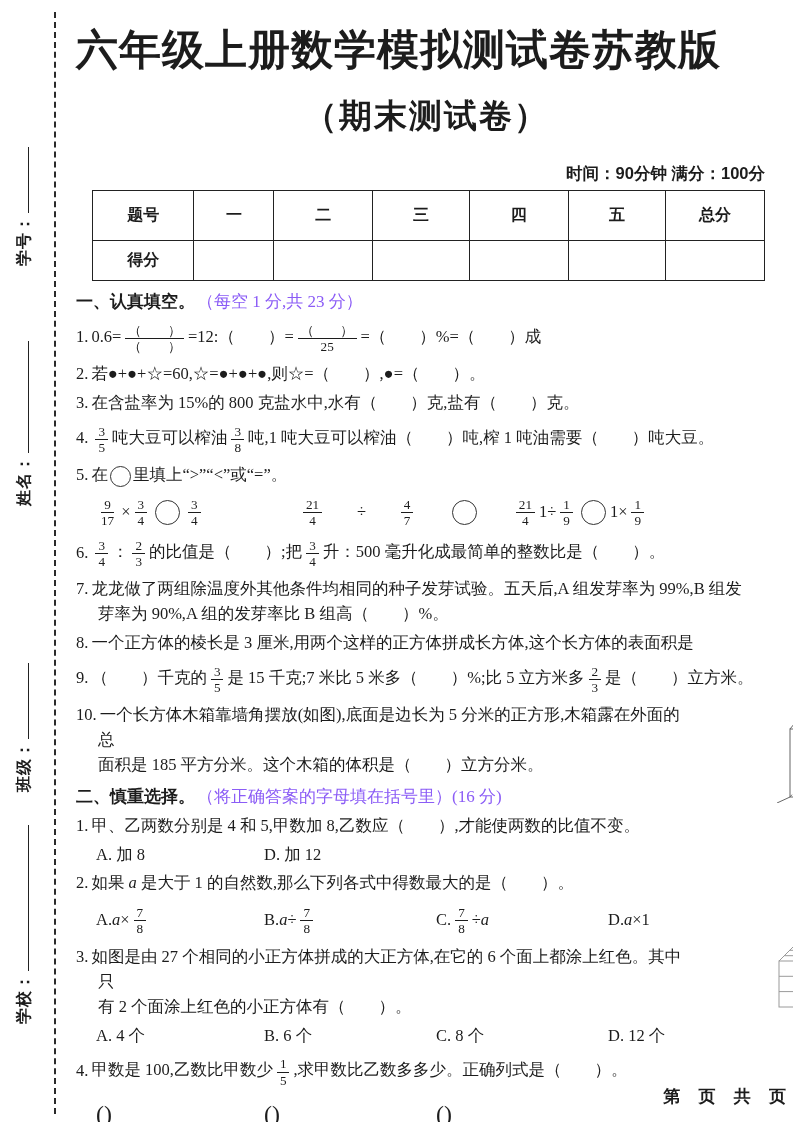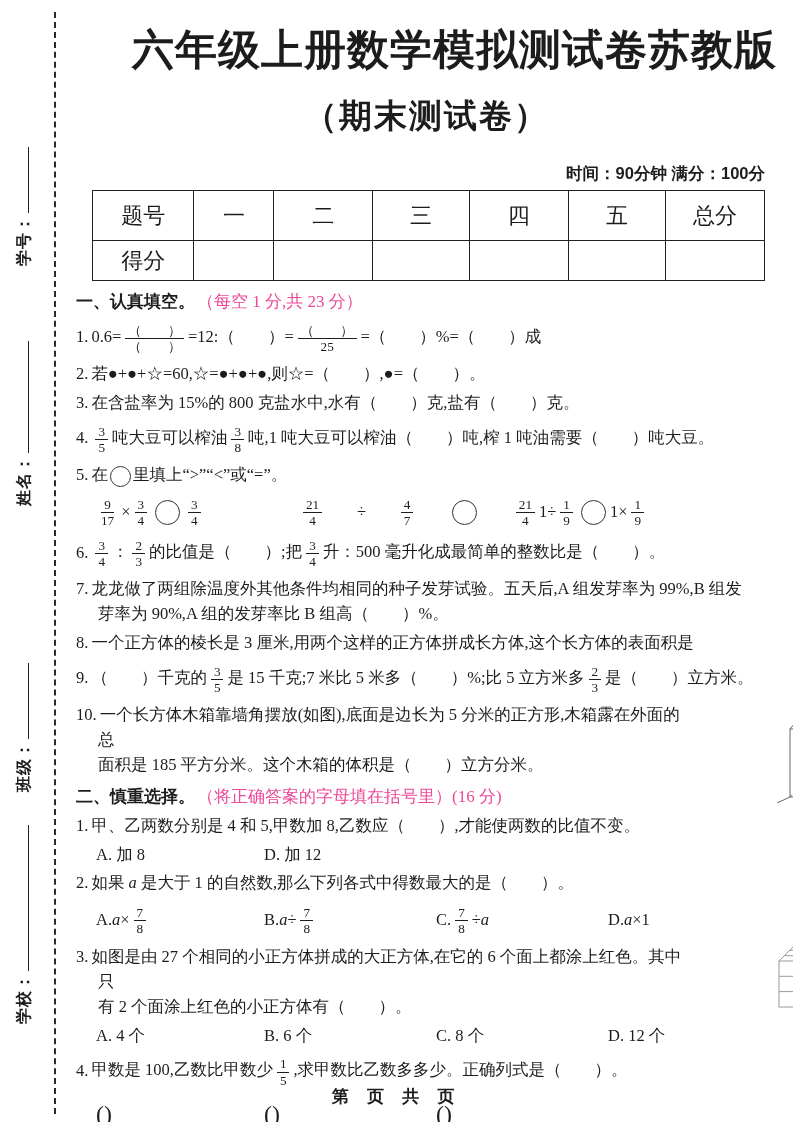--- a/index.html
+++ b/index.html
@@ -29,49 +29,49 @@
     border-bottom:1.6px solid #222;
     margin-left:2px;
   }
   .side-field.f1{top:266px;} .side-field.f1 .side-blank{width:66px;}
   .side-field.f2{top:506px;} .side-field.f2 .side-blank{width:112px;}
   .side-field.f3{top:792px;} .side-field.f3 .side-blank{width:76px;}
   .side-field.f4{top:1024px;} .side-field.f4 .side-blank{width:146px;}
   
   #main{position:absolute;left:76px;top:0;width:701px;}
   .title{
-    margin-top:26px;text-align:right;
+    margin-top:26px;text-align:left;
     font-family:"Liberation Sans","DejaVu Sans",sans-serif;
     font-weight:900;font-size:42px;letter-spacing:1px;line-height:1.15;
   }
   .subtitle{
     margin-top:20px;text-align:center;
     font-family:"Liberation Sans","DejaVu Sans",sans-serif;
     font-weight:900;font-size:33px;letter-spacing:2px;
   }
   .meta{
     margin-top:24px;margin-right:12px;text-align:right;
     font-family:Liberation Sans, sans-serif;
     font-weight:700;font-size:16.5px;
   }
   
   table.score{
     width:673px;margin:5px 0 0 16px;border-collapse:collapse;
   }
   table.score td{
     border:1.7px solid #222;text-align:center;
-    font-weight:400;font-size:22px;
+    font-weight:700;font-size:16px;
   }
   table.score tr.r1 td{height:47px;}
   table.score tr.r2 td{height:37px;}
   
   #questions-area{margin-top:8px;font-size:16.5px;line-height:1.5;}
   .sec-head{margin:7px 0 3px;font-size:17px;}
   .sec-bold{font-weight:800;text-align:center;}
-  .sec-note{color:#ec4899;margin-left:2px;}
+  .sec-note{color:#8b5cf6;margin-left:2px;}
   .q{
     position:relative;
     margin:4px 0;
     padding-left:22px;text-indent:-22px;
   }
   .q.tall{margin:7px 0;}
   .qnum{margin-right:3px;}
   .frac{
     display:inline-flex;flex-direction:column;align-items:center;
     vertical-align:middle;margin:1px 4px;text-indent:0;
@@ -95,21 +95,21 @@
   .row.opts .row-item:nth-child(2){width:172px;}
   .row.opts .row-item:nth-child(3){width:172px;}
   .row.optsTall{margin:8px 0 8px 20px;}
   .q.hasfig{padding-right:84px;}
   .figwrap{position:absolute;text-indent:0;}
   .figwrap.cuboid{right:-76px;top:-4px;}
   .figwrap.cube{right:-78px;top:-8px;}
   
   .footer{
     position:absolute;left:0;right:0;bottom:14px;
-    text-align:center;font-size:17px;font-weight:700;letter-spacing:7px;
+    text-align:right;font-size:17px;font-weight:700;letter-spacing:7px;
   }
   i{font-style:italic;font-family:"Liberation Serif","DejaVu Serif",serif;}
 </style>
 </head>
 <body>
 
 <div id="page">
 
   <div class="side-divider"></div>
   <div class="side-field f1">

